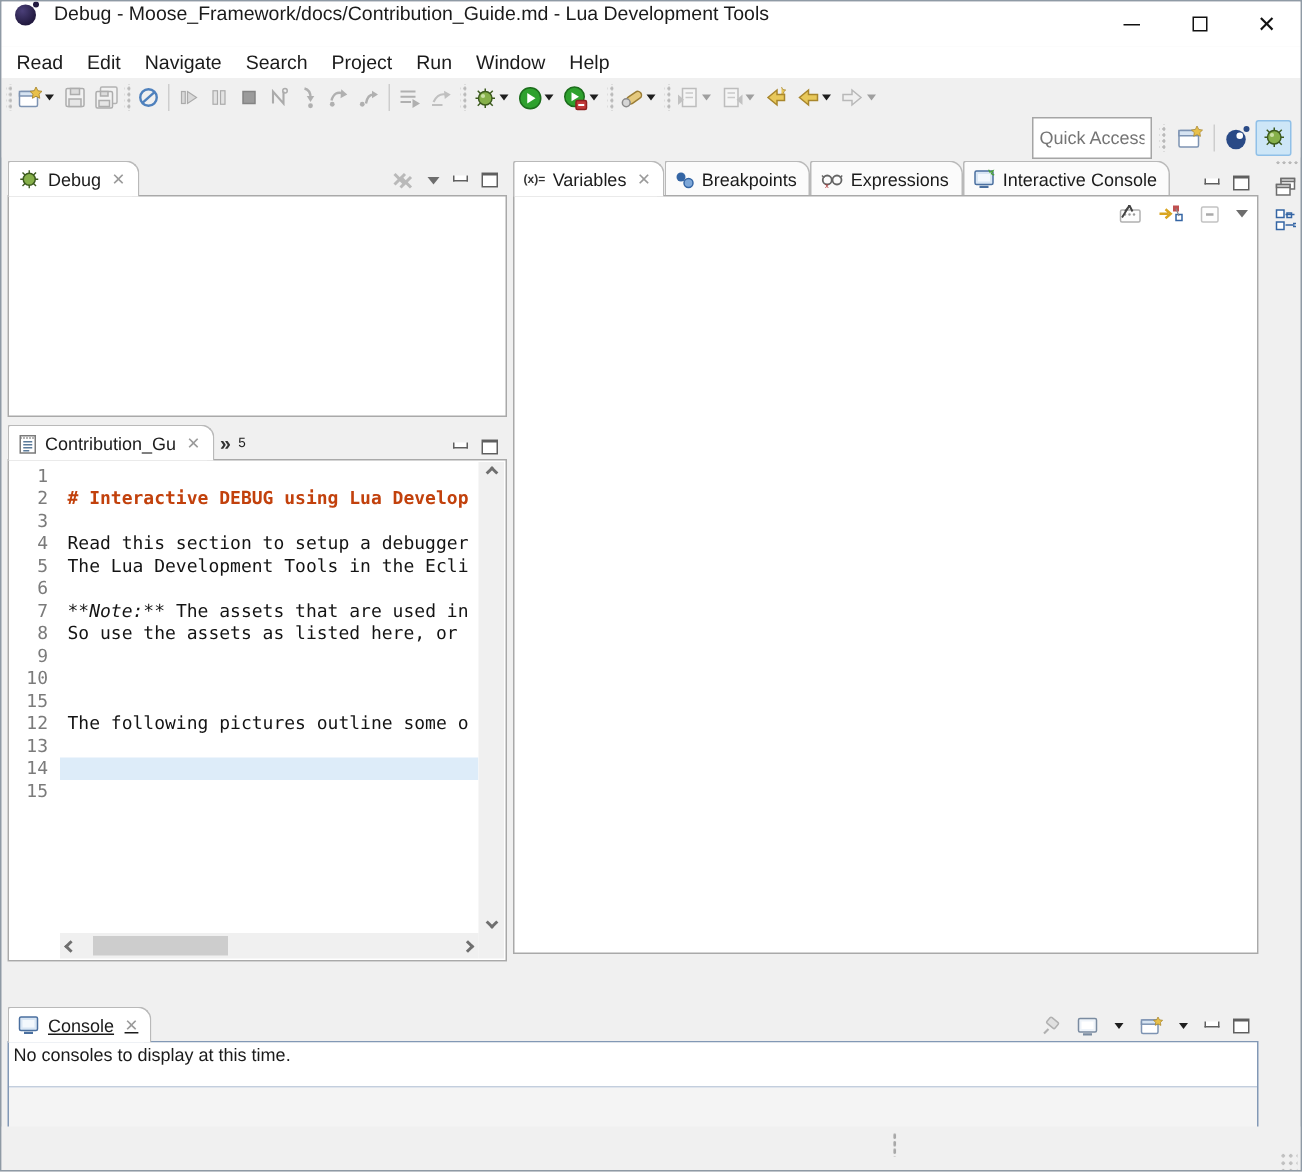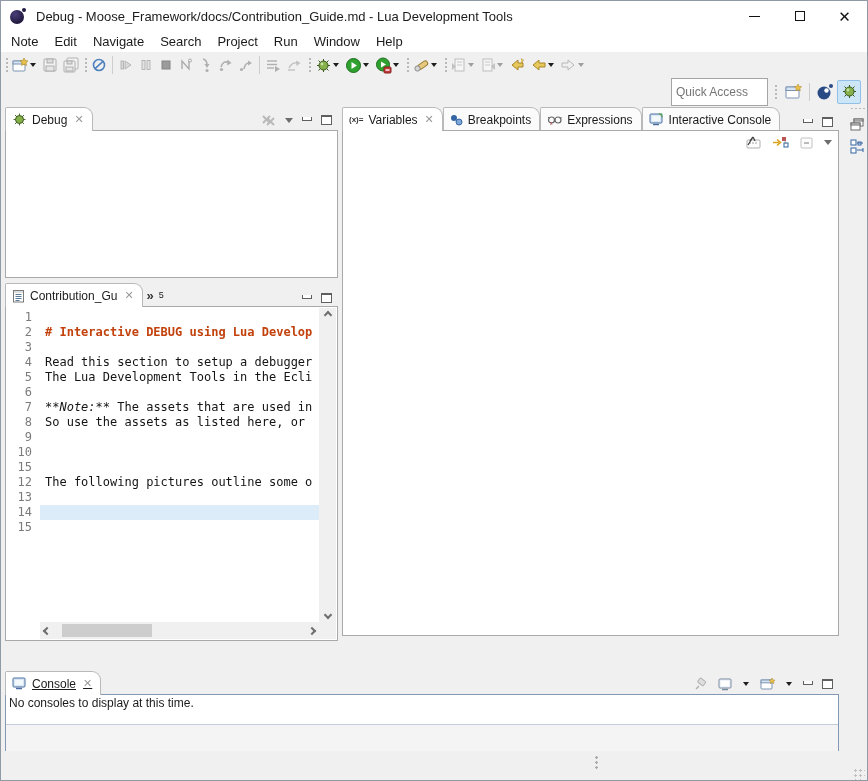--- a/index.html
+++ b/index.html
@@ -4,21 +4,21 @@
 <style>
   * { box-sizing: border-box; }
   html,body { margin:0; padding:0; }
   body {
     width:868px; height:781px; position:relative; overflow:hidden;
     background:#f0f0f0; font-family:"Liberation Sans", sans-serif; color:#1b1b1b;
     border:1px solid #8f9aa5;
   }
   
   .titlebar { position:absolute; left:0; top:0; width:100%; height:30px; background:#fff;
-    display:flex; align-items:center; }
+    display:flex; align-items:flex-start; }
   .app-logo { width:17px; height:17px; margin-left:9px; position:relative; }
   .app-logo .ball { position:absolute; left:0; top:2px; width:14px; height:14px; border-radius:50%;
     background:radial-gradient(circle at 35% 30%, #4a3f78, #221a40 70%); }
   .app-logo .spark { position:absolute; right:1px; top:0; width:4px; height:4px; border-radius:50%;
     background:#221a40; }
   .title-text { margin-left:9px; font-size:13px; }
   .win-controls { margin-left:auto; display:flex; height:100%; }
   .win-btn { width:45px; height:100%; display:flex; align-items:center; justify-content:center;
     font-size:13px; color:#111; }
   .wb-min { width:11px; height:1px; background:#111; }
@@ -34,21 +34,21 @@
   .tb-btn { height:22px; min-width:20px; display:flex; align-items:center; justify-content:center;
     padding:0 1px; border:1px solid transparent; border-radius:2px; }
   .dd { width:0; height:0; border-left:3px solid transparent; border-right:3px solid transparent;
     border-top:4px solid #1e1e1e; margin:0 2px 0 1px; }
   .dd.dis { border-top-color:#9f9f9f; }
   .grip { width:4px; height:18px; margin:0 2px;
     background-image:radial-gradient(#b9b9b9 1px, transparent 1.2px); background-size:4px 4px; background-position:1px 1px; }
   .vsep { width:1px; height:18px; background:#cdcdcd; margin:0 3px; }
   .toolbar2 { position:absolute; left:0; top:77px; width:100%; height:27px; background:#f0f0f0;
     display:flex; align-items:center; justify-content:flex-end; padding-right:6px; }
-  .qa-input { width:97px; height:19px; border:1px solid #a5a5a5; background:#fff; font-size:12px;
+  .qa-input { width:80px; height:19px; border:1px solid #a5a5a5; background:#fff; font-size:12px;
     padding:13px 4px; font-family:"Liberation Sans",sans-serif; color:#333; }
   .persp-btn { height:24px; min-width:24px; display:flex; align-items:center; justify-content:center;
     border:1px solid transparent; border-radius:2px; }
   .persp-btn.selected { background:#cde6f7; border-color:#90c0e8; }
   
   .panel { position:absolute; }
   .tabrow { height:24px; display:flex; align-items:flex-end; position:relative; }
   .tab { height:24px; display:flex; align-items:center; gap:5px; padding:0 8px 0 6px; font-size:12px;
     border:1px solid #b9b9b9; border-bottom:none; border-radius:2px 9px 0 0; background:#fbfbfb; }
   .tab.active { background:#fff; position:relative; z-index:2; }
@@ -124,21 +124,21 @@
     <div class="win-btn">
         <span class="wb-max"></span>
       </div>
     <div class="win-btn">
         <span class="wb-close">✕</span>
       </div>
   </div>
 </div>
 
 <div class="menubar">
-  <span class="menu-item">Note</span>
+  <span class="menu-item">Read</span>
   <span class="menu-item">Edit</span>
   <span class="menu-item">Navigate</span>
   <span class="menu-item">Search</span>
   <span class="menu-item">Project</span>
   <span class="menu-item">Run</span>
   <span class="menu-item">Window</span>
   <span class="menu-item">Help</span>
 </div>
 
 <div class="toolbar">

